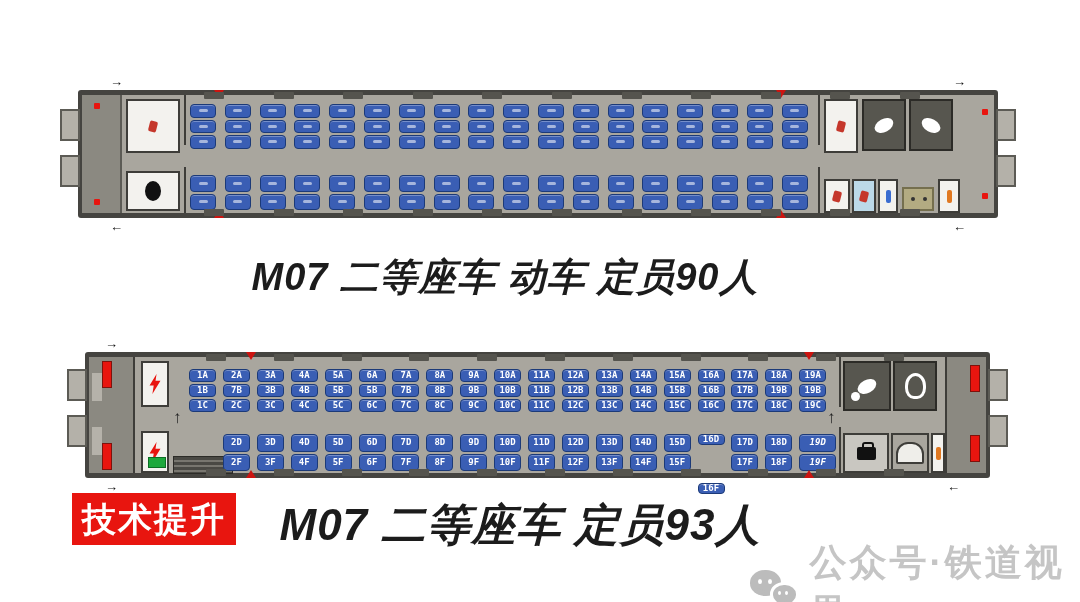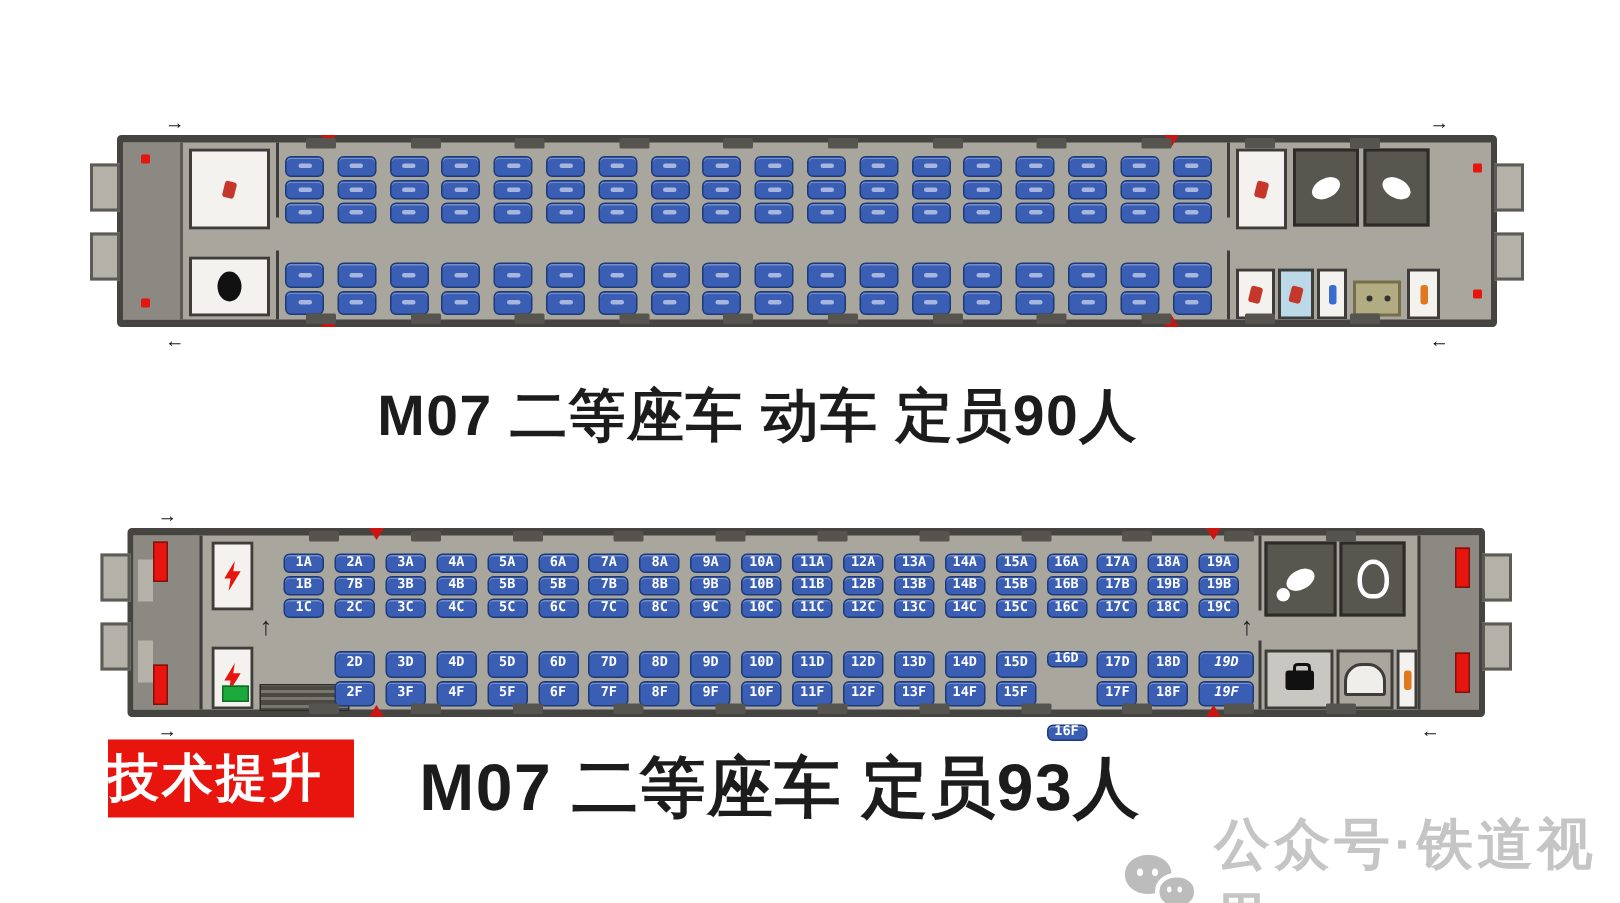--- a/index.html
+++ b/index.html
@@ -50,25 +50,25 @@
   .figure-orange{width:5px;height:13px;background:#e07820;border-radius:2px;}
   .stairs{position:absolute;background:repeating-linear-gradient(180deg,#4a4944 0 3px,#78766f 3px 5px);
      border:1px solid #2c2b27;}
   .tri-down{position:absolute;width:0;height:0;border-left:5px solid transparent;
      border-right:5px solid transparent;border-top:8px solid #cc1410;}
   .tri-up{position:absolute;width:0;height:0;border-left:5px solid transparent;
      border-right:5px solid transparent;border-bottom:8px solid #cc1410;}
   .dir-arrow{position:absolute;font-size:13px;font-weight:bold;color:#111;line-height:1;}
   .aisle-arrow{position:absolute;font-size:17px;font-weight:bold;color:#222;line-height:1;}
   
-  .caption{position:absolute;text-align:center;font-weight:bold;color:#1c1c1c;letter-spacing:1px;}
+  .caption{position:absolute;text-align:center;font-weight:bold;color:#1c1c1c;letter-spacing:1px;font-style:italic;}
   .cap1{left:150px;top:252px;width:710px;font-size:38px;}
   .cap2{left:265px;top:496px;width:510px;font-size:44px;}
   .badge{position:absolute;left:72px;top:493px;width:164px;height:52px;line-height:52px;
-     text-align:left;font-size:34px;font-weight:bold;letter-spacing:2px;
+     text-align:center;font-size:34px;font-weight:bold;letter-spacing:2px;
      background:var(--accent-red);color:#fff;}
   .watermark{position:absolute;left:748px;top:538px;display:flex;align-items:center;gap:12px;}
   .wm-text{font-size:37px;color:#c5c5c5;letter-spacing:3px;font-weight:bold;}
   .wechat-icon{position:relative;width:54px;height:44px;}
   .wm-b1{position:absolute;left:2px;top:4px;width:31px;height:26px;background:#bcbcbc;border-radius:48%;}
   .wm-b1::after{content:"";position:absolute;left:3px;bottom:-5px;border:6px solid transparent;
      border-top-color:#bcbcbc;transform:rotate(20deg);}
   .wm-b2{position:absolute;left:22px;top:16px;width:23px;height:19px;background:#bcbcbc;
      border:3px solid #fff;border-radius:48%;}
   .wm-b2::after{content:"";position:absolute;right:2px;bottom:-6px;border:5px solid transparent;

